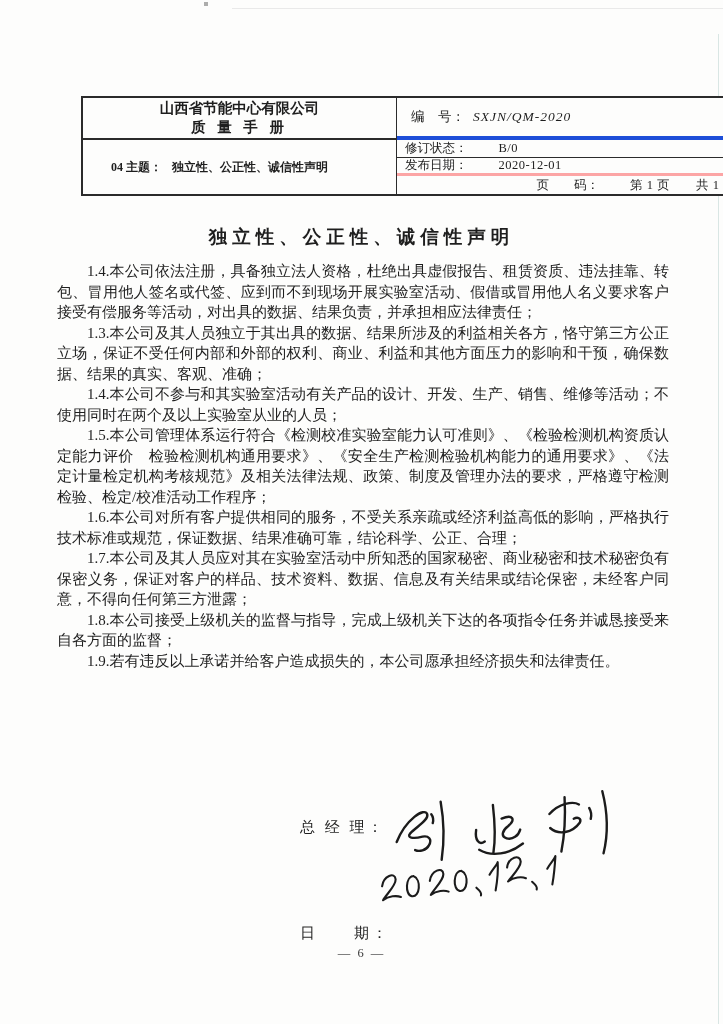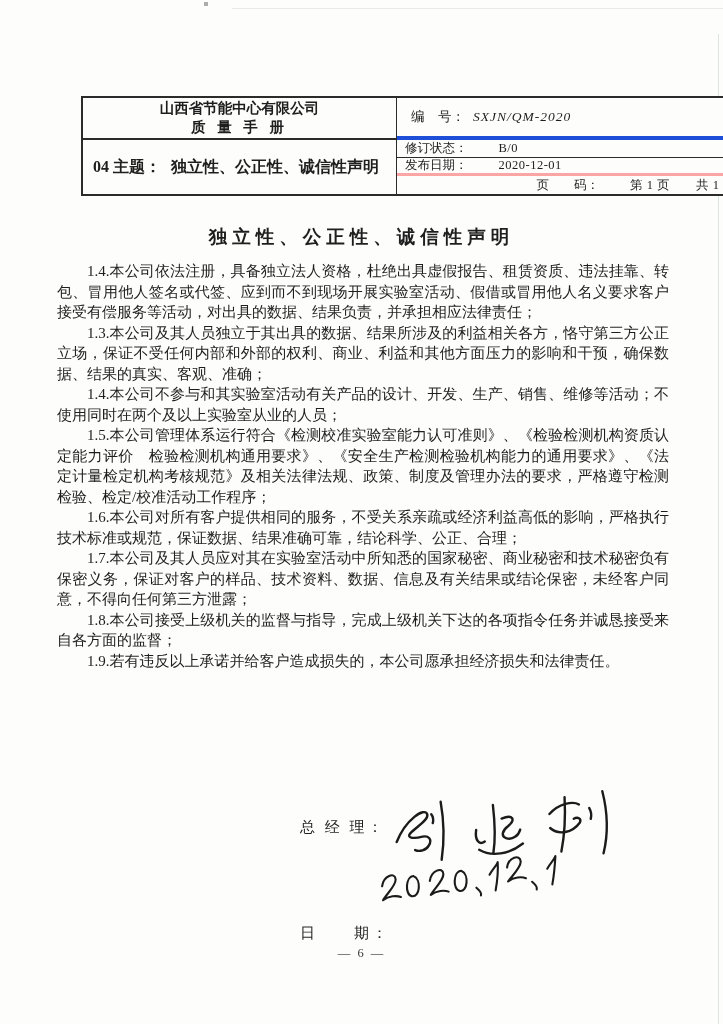--- a/index.html
+++ b/index.html
@@ -17,21 +17,21 @@
   .header-table{
     position:absolute;left:57px;top:96px;width:657px;
     border:2px solid #2b2b2b;
     display:grid;grid-template-columns:314px 1fr;grid-template-rows:42px 18px 18px 18px;
     box-sizing:border-box;background:#fdfdfc;margin-left:24px;
   }
   .header-table .cell{box-sizing:border-box;display:flex;align-items:center;}
   .c-company{grid-column:1;grid-row:1;border-right:1px solid #2b2b2b;border-bottom:2px solid #2b2b2b;
     flex-direction:column;justify-content:center;font-weight:bold;font-size:14.5px;line-height:1.32;text-align:center;}
   .c-company .line2{letter-spacing:4px;}
-  .c-subject{grid-column:1;grid-row:2/5;border-right:1px solid #2b2b2b;padding-left:10px;font-weight:bold;font-size:16px;}
+  .c-subject{grid-column:1;grid-row:2/5;border-right:1px solid #2b2b2b;padding-left:28px;font-weight:bold;font-size:12px;}
   .c-subject .subject-title{margin-left:10px;}
   .c-docno{grid-column:2;grid-row:1;border-bottom:4px solid #1d4ed8;padding-left:14px;font-size:13.5px;}
   .c-docno .value{font-style:italic;margin-left:8px;letter-spacing:1px;}
   .c-rev{grid-column:2;grid-row:2;border-bottom:1px solid #2b2b2b;}
   .c-date{grid-column:2;grid-row:3;border-bottom:3px solid #fca5a5;}
   .c-page{grid-column:2;grid-row:4;justify-content:flex-end;}
   .c-rev,.c-date,.c-page{padding-left:8px;font-size:12.5px;gap:21px;}
   .c-rev .value,.c-date .value,.c-page .value{margin-left:10px;letter-spacing:.5px;}
 
   

